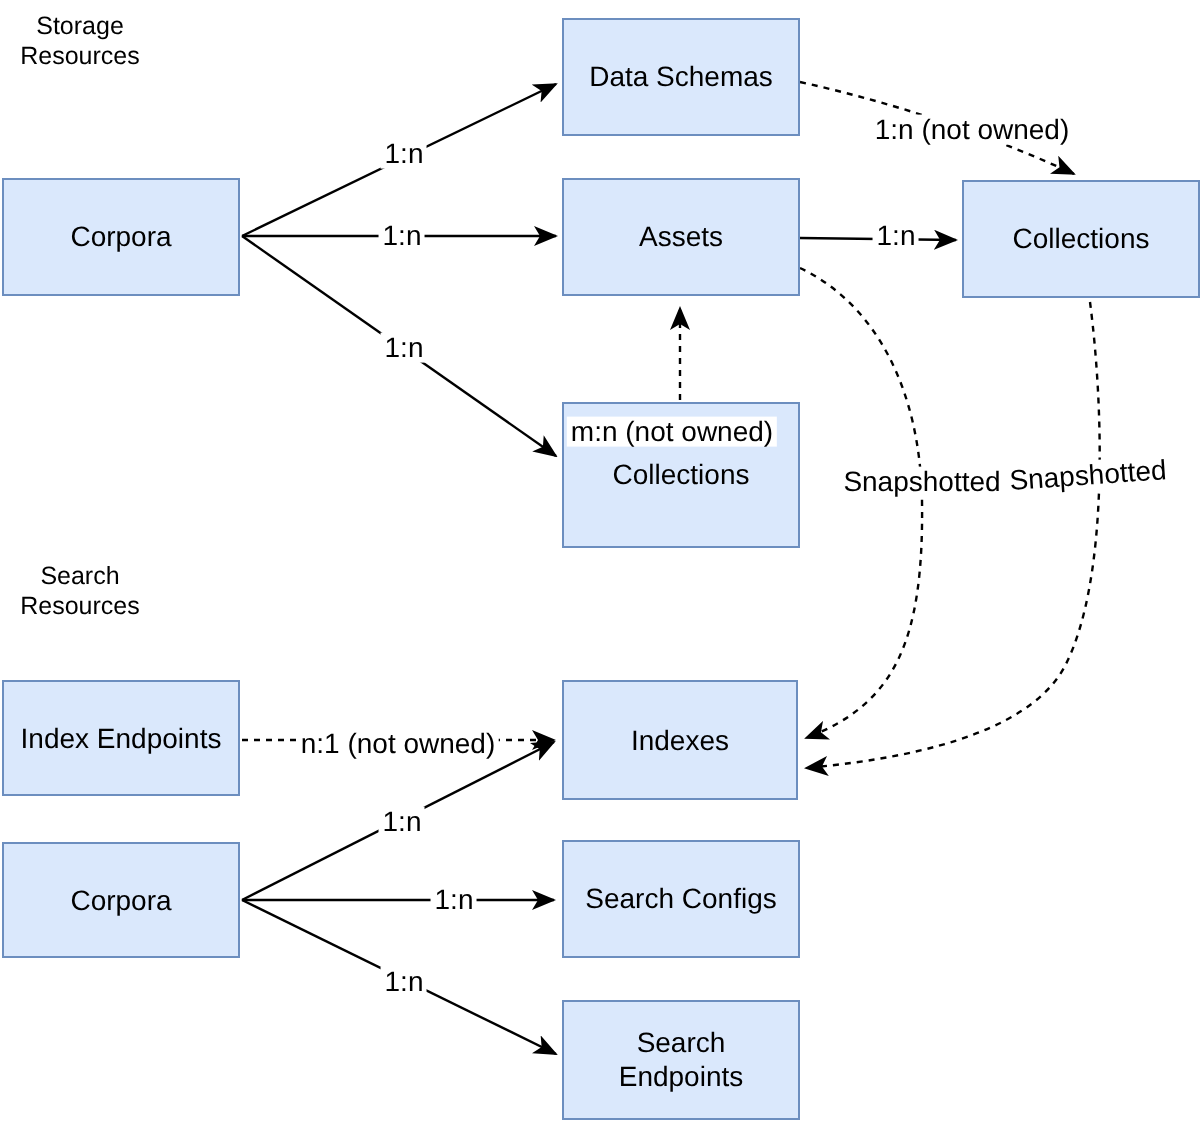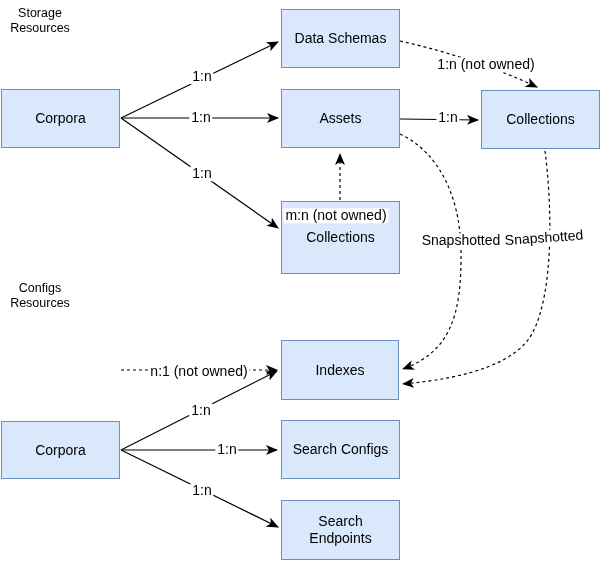--- a/index.html
+++ b/index.html
@@ -50,37 +50,40 @@
     <path class="edge dashed" d="M121,370 L277,370" marker-end="url(#arrow)"></path>
     <path class="edge" d="M121,450 L277,371" marker-end="url(#arrow)"></path>
     <path class="edge" d="M121,450 L277,450" marker-end="url(#arrow)"></path>
     <path class="edge" d="M121,450 L278,527" marker-end="url(#arrow)"></path>
     <path class="edge dashed" d="M400,134 C438,152 460,195 461,250 C462,320 448,352 403,369" marker-end="url(#arrow)"></path>
     <path class="edge dashed" d="M545,151 C552,205 554,290 533,332 C518,362 470,378 403,384" marker-end="url(#arrow)"></path>
   </svg>
 
   <div class="section-label" style="left:2px; top:6px; width:76px;">Storage
 Resources</div>
-  <div class="section-label" style="left:2px; top:281px; width:76px;">Configs
+  <div class="section-label" style="left:2px; top:281px; width:76px;">Search
 Resources</div>
 
   <div class="node" style="left:1px;  top:89px;  width:119px; height:59px;">
     <span>Corpora</span>
   </div>
   <div class="node" style="left:281px; top:9px;   width:119px; height:59px;">
     <span>Data Schemas</span>
   </div>
   <div class="node" style="left:281px; top:89px;  width:119px; height:59px;">
     <span>Assets</span>
   </div>
   <div class="node" style="left:481px; top:90px;  width:119px; height:59px;">
     <span>Collections</span>
   </div>
   <div class="node" style="left:281px; top:201px; width:119px; height:73px;">
     <span>Collections</span>
+  </div>
+  <div class="node" style="left:1px;  top:340px; width:119px; height:58px;">
+    <span>Index Endpoints</span>
   </div>
   <div class="node" style="left:1px;  top:421px; width:119px; height:58px;">
     <span>Corpora</span>
   </div>
   <div class="node" style="left:281px; top:340px; width:118px; height:60px;">
     <span>Indexes</span>
   </div>
   <div class="node" style="left:281px; top:420px; width:119px; height:59px;">
     <span>Search Configs</span>
   </div>

